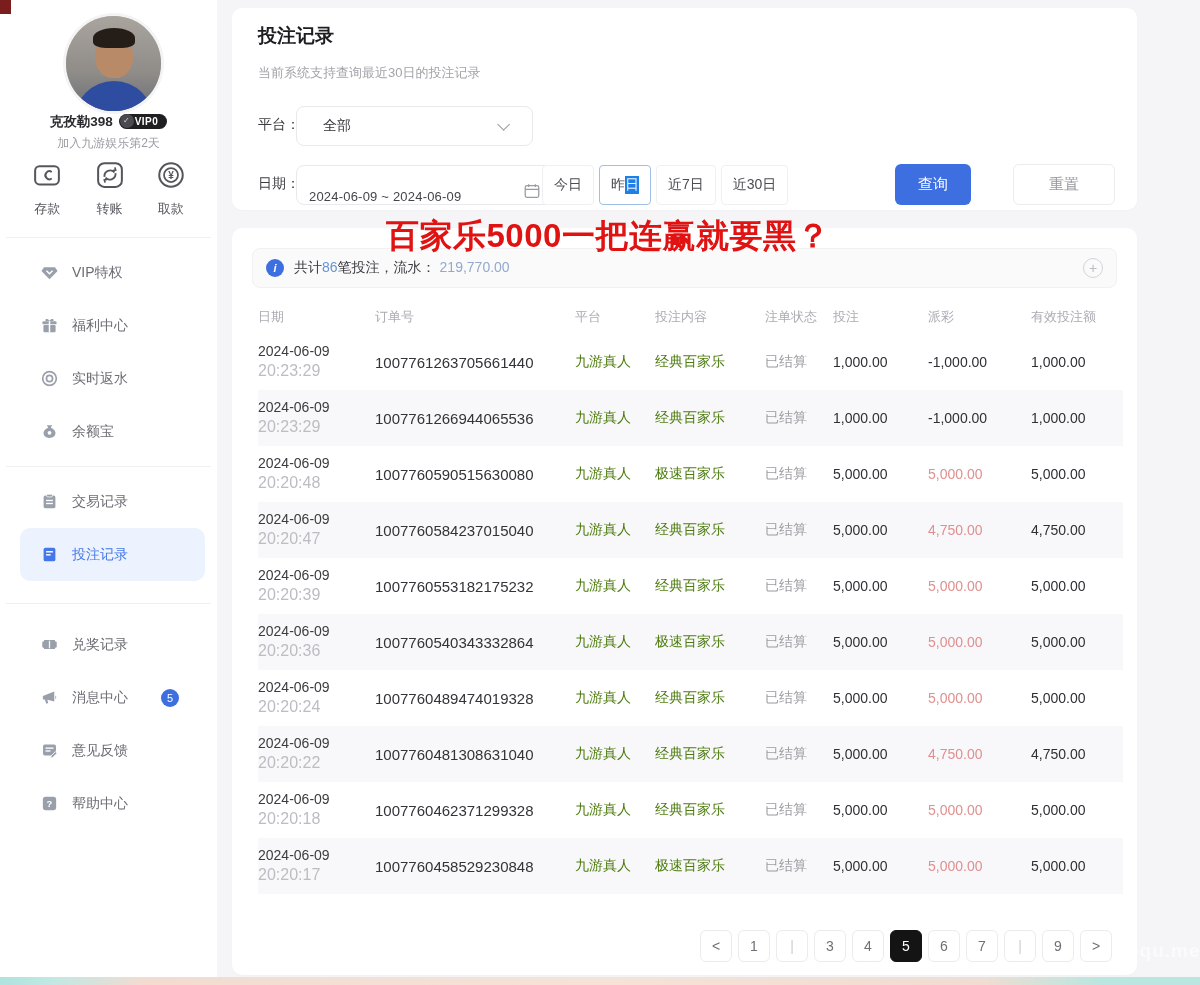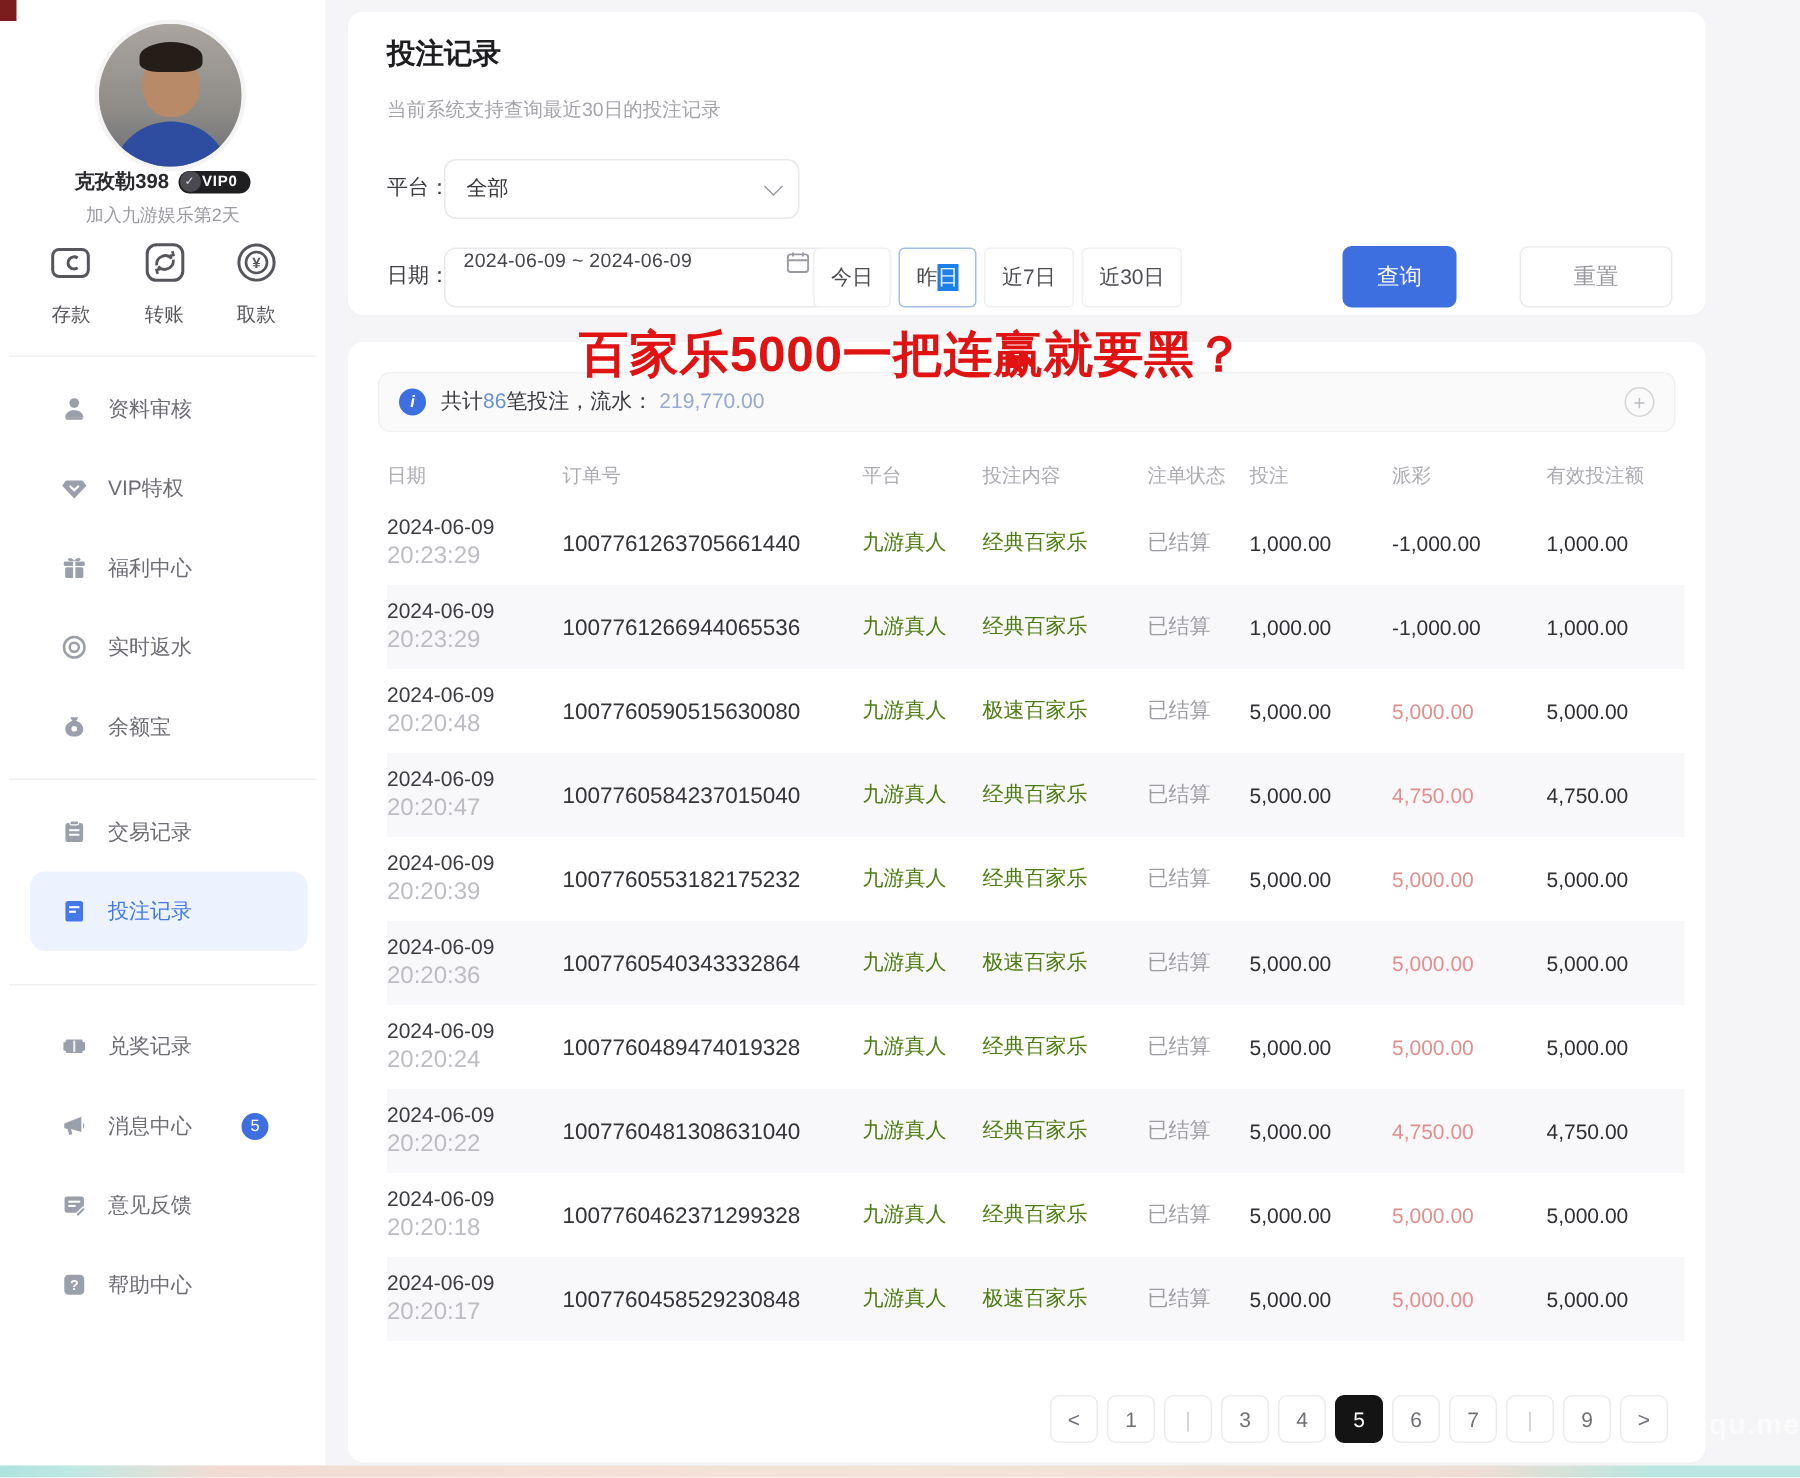--- a/index.html
+++ b/index.html
@@ -36,24 +36,24 @@
   .nav-item.active .ni-label { color:#4478e8; }
   .nav-badge { width:18px; height:18px; border-radius:50%; background:#3d6fe0; color:#fff; font-size:11px; line-height:18px; text-align:center; margin-left:auto; margin-right:32px; }
 
   
   .filter-card { position:absolute; left:232px; top:8px; width:905px; height:202px; background:#fff; border-radius:10px; box-shadow:0 1px 2px rgba(0,0,0,.02); }
   .page-title { position:absolute; left:26px; top:15px; font-size:19px; font-weight:bold; color:#1d1d21; }
   .page-subtitle { position:absolute; left:26px; top:56px; font-size:13px; color:#a3a3aa; }
   .flabel { position:absolute; font-size:14px; color:#3c3c42; }
   .flabel.platform { left:26px; top:108px; }
   .flabel.date { left:26px; top:167px; }
-  .select-box { position:absolute; left:64px; top:98px; width:237px; height:40px; border:1px solid #e9e9ec; border-radius:8px; background:#fff; display:flex; align-items:center; padding:0 14px; cursor:pointer;justify-content:flex-end; }
+  .select-box { position:absolute; left:64px; top:98px; width:237px; height:40px; border:1px solid #e9e9ec; border-radius:8px; background:#fff; display:flex; align-items:center; padding:0 26px; cursor:pointer;justify-content:flex-end; }
   .select-box .sel-val { font-size:14px; color:#34343a; }
   .chev { margin-left:auto; width:9px; height:9px; border-right:1.6px solid #9a9aa2; border-bottom:1.6px solid #9a9aa2; transform:rotate(45deg) translateY(-3px); }
-  .date-box { position:absolute; left:64px; top:157px; width:258px; height:40px; border:1px solid #e9e9ec; border-radius:8px; background:#fff; display:flex; align-items:flex-start; padding:0 12px; cursor:pointer; }
+  .date-box { position:absolute; left:64px; top:157px; width:258px; height:40px; border:1px solid #e9e9ec; border-radius:8px; background:#fff; display:flex; align-items:flex-end; padding:0 12px; cursor:pointer; }
   .date-box .date-val { font-size:13px; color:#45454b; letter-spacing:.2px; }
   .date-box .cal { margin-left:auto; }
   .quick-ranges { position:absolute; left:310px; top:157px; display:flex; gap:5px; }
   .qr { height:40px; display:flex; align-items:center; padding:0 11px; border:1px solid #f0f0f2; border-radius:4px; background:#fff; font-size:14px; color:#4c4c52; cursor:pointer; white-space:nowrap; }
   .qr.active { border:1px solid #9fc0e4; }
   .qr .sel-char { background:#1f7fe8; color:#eaf4ff; }
   .btn { position:absolute; top:156px; height:41px; border-radius:6px; font-size:15px; display:flex; align-items:center; justify-content:center; cursor:pointer; }
   .btn.search { left:663px; width:76px; background:#3d6fe0; color:#fff; }
   .btn.reset { left:781px; width:102px; background:#fff; color:#97979f; border:1px solid #ececef; }
 
@@ -130,30 +130,20 @@
               <text x="12" y="15" font-size="8" fill="#55555c" text-anchor="middle" font-weight="bold">¥</text>
             </svg></span>
           <span class="qa-label">取款</span>
         </div>
       </div>
     <div class="nav" id="nav-groups">
         <div class="nav-group g1">
           <div class="nav-item">
             <span class="ni-icon">
               <svg width="19" height="19" viewBox="0 0 20 20">
-                <circle cx="10" cy="6" r="3.4" fill="#9aa0ab"></circle>
-                <path d="M3.6 16.2c0-3.4 2.9-5.2 6.4-5.2s6.4 1.8 6.4 5.2z" fill="#9aa0ab"></path>
-                <rect x="4" y="16" width="12" height="1.8" rx=".9" fill="#9aa0ab"></rect>
-              </svg>
-            </span>
-            <span class="ni-label">资料审核</span>
-          </div>
-          <div class="nav-item">
-            <span class="ni-icon">
-              <svg width="19" height="19" viewBox="0 0 20 20">
                 <path d="M4.2 4.5h11.6l2.7 3.8L10 17.2 1.5 8.3z" fill="#9aa0ab"></path>
                 <path d="M6.8 8.2l3.2 3.2 3.2-3.2" stroke="#fff" stroke-width="1.5" fill="none"></path>
               </svg>
             </span>
             <span class="ni-label">VIP特权</span>
           </div>
           <div class="nav-item">
             <span class="ni-icon">
               <svg width="19" height="19" viewBox="0 0 20 20">
                 <rect x="2.6" y="5.6" width="14.8" height="3.2" rx="1" fill="#9aa0ab"></rect>

